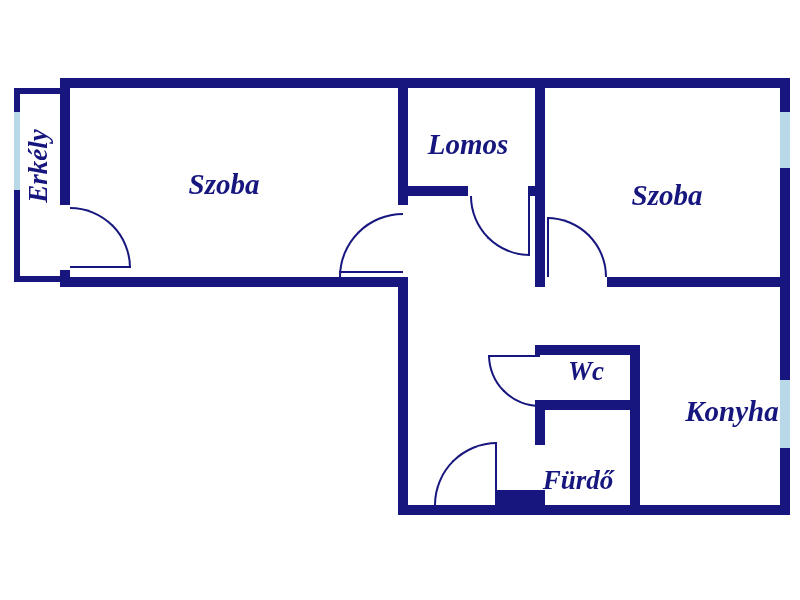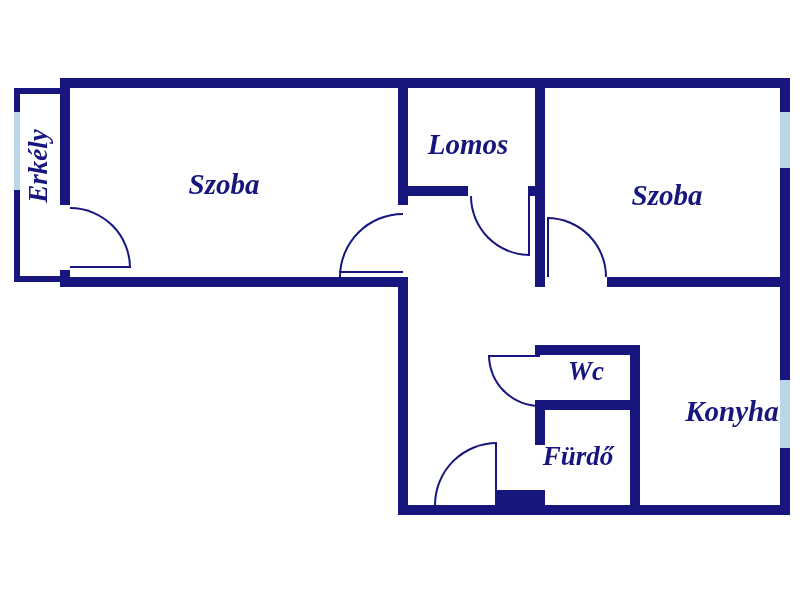--- a/index.html
+++ b/index.html
@@ -75,15 +75,15 @@
 
   <div class="arc tl" style="left:434px;top:442px;width:63px;height:63px;"></div>
   <div class="leaf" style="left:495px;top:442px;width:2px;height:63px;"></div>
 
   <div class="room-label small rot" style="left:38px;top:166px;">Erkély</div>
   <div class="room-label" style="left:224px;top:184px;">Szoba</div>
   <div class="room-label" style="left:468px;top:144px;">Lomos</div>
   <div class="room-label" style="left:667px;top:195px;">Szoba</div>
   <div class="room-label small" style="left:586px;top:371px;">Wc</div>
   <div class="room-label" style="left:716px;top:411px;margin-left:16px;">Konyha</div>
-  <div class="room-label small" style="left:578px;top:456px;font-style:italic;">Fürdő</div>
+  <div class="room-label small" style="left:578px;top:480px;font-style:italic;">Fürdő</div>
 
 </div>
 
 </body></html>

